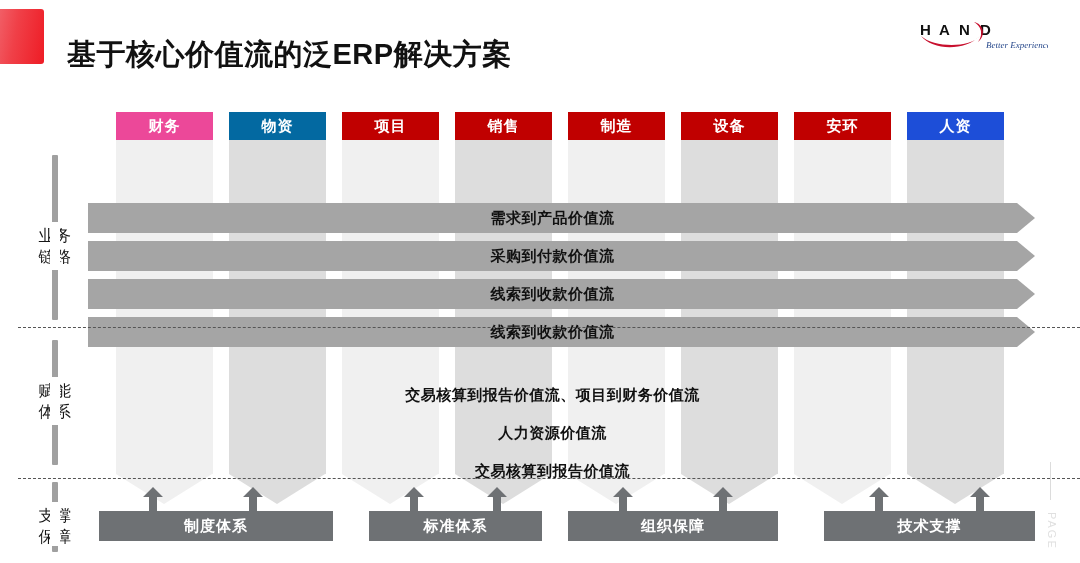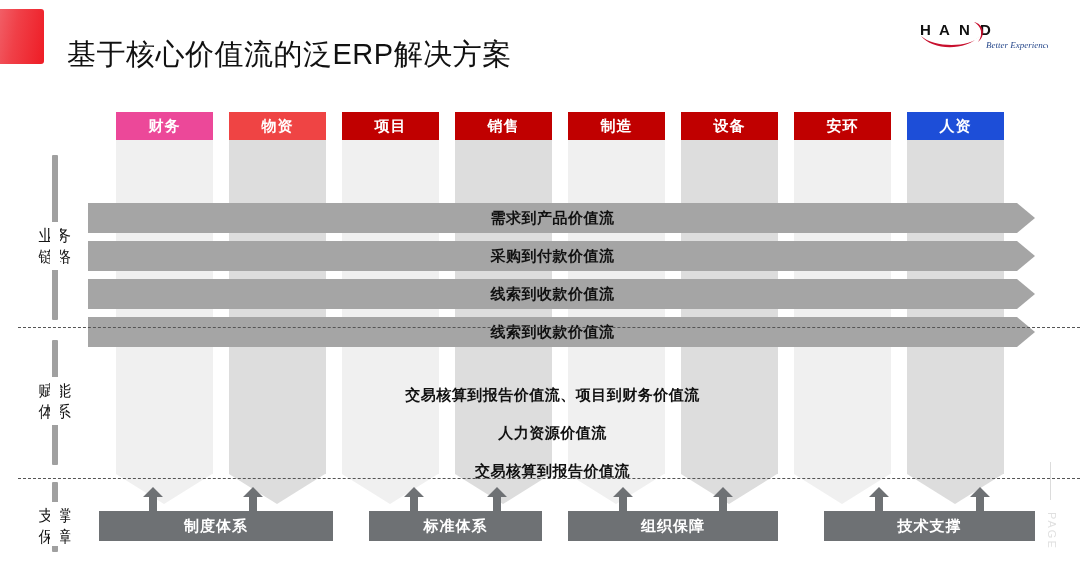--- a/index.html
+++ b/index.html
@@ -24,21 +24,21 @@
     width: 52px;
     height: 55px;
     border-radius: 3px;
     background: linear-gradient(100deg, #f26a72 0%, #f04048 45%, #ee1c25 100%);
   }
   #page-title {
     position: absolute;
     left: 67px;
     top: 14px;
     font-size: 29px;
-    font-weight: normal;
+    font-weight: bold;
     letter-spacing: 0.5px;
     line-height: 42px;
     color: #111111;
     white-space: nowrap;
   }
 
   
   #logo {
     position: absolute;
     right: 32px;
@@ -248,21 +248,21 @@
         <div class="band-tip"></div>
       </div>
       <div class="col-band shade" style="left: 907px;">
         <div class="band-body"></div>
         <div class="band-tip"></div>
       </div>
     </div>
 
   <div id="headers">
       <div class="col-header" style="left: 116px; background: #ec4899;">财务</div>
-      <div class="col-header" style="left: 229px; background: #ef4444;">物资</div>
+      <div class="col-header" style="left: 229px; background: #0369a1;">物资</div>
       <div class="col-header" style="left: 342px; background: rgb(192, 0, 0);">项目</div>
       <div class="col-header" style="left: 455px; background: rgb(192, 0, 0);">销售</div>
       <div class="col-header" style="left: 568px; background: rgb(192, 0, 0);">制造</div>
       <div class="col-header" style="left: 681px; background: rgb(192, 0, 0);">设备</div>
       <div class="col-header" style="left: 794px; background: rgb(192, 0, 0);">安环</div>
       <div class="col-header" style="left: 907px; background: #1d4ed8;">人资</div>
     </div>
 
   <div id="bars">
       <div class="vs-bar" style="top: 165px; width: 947px;">

